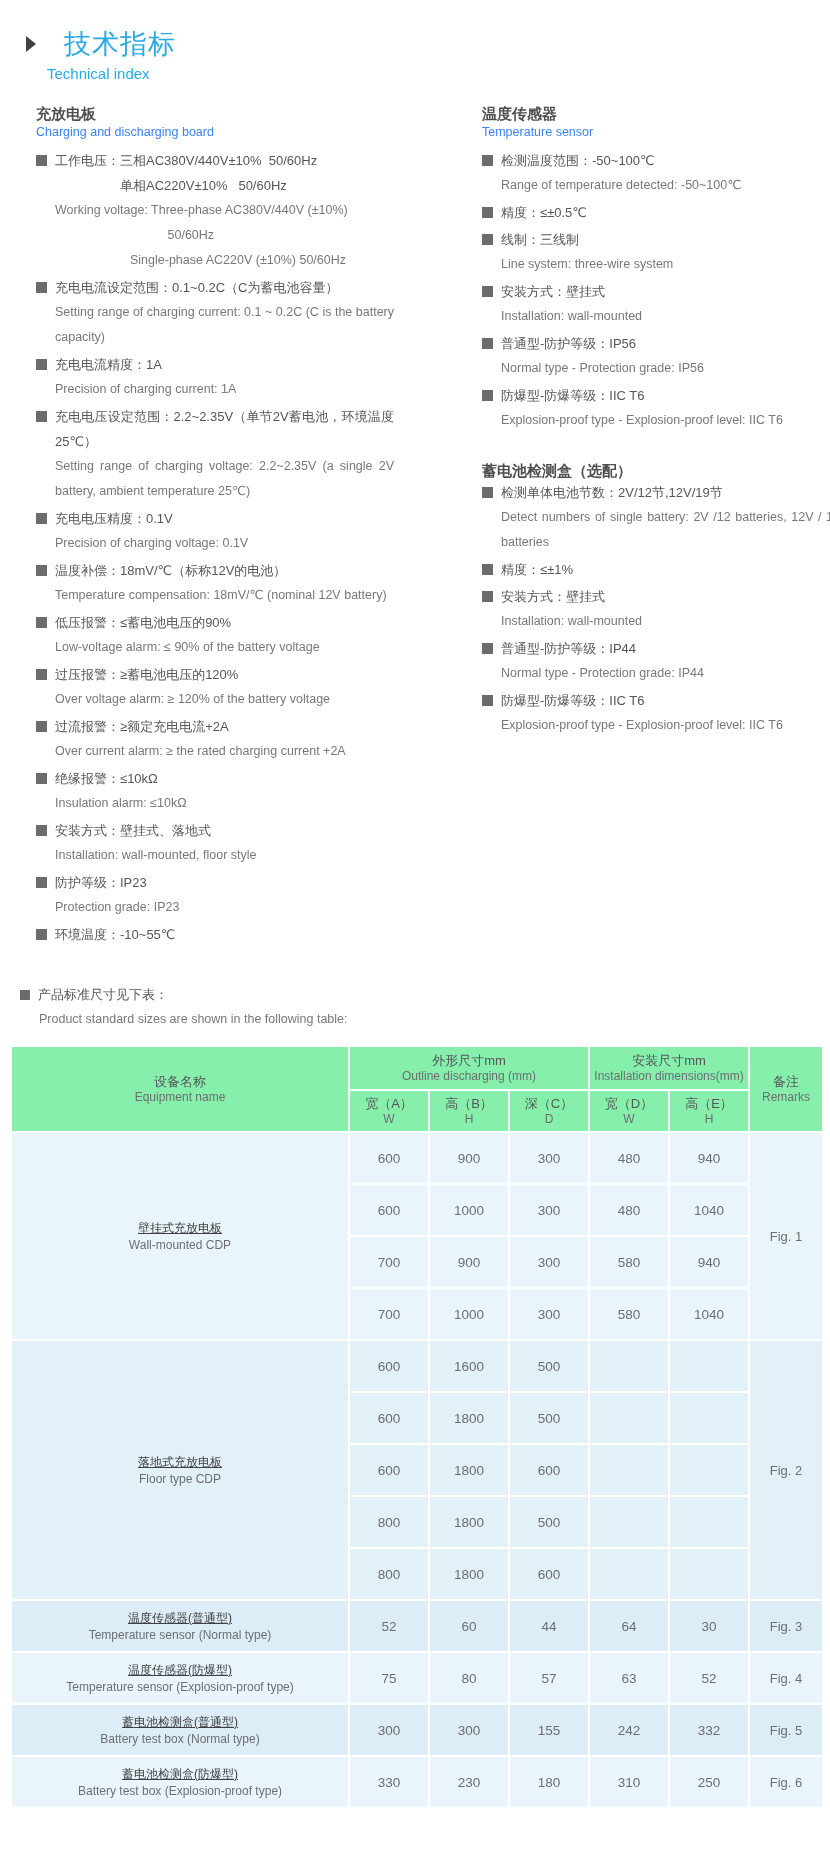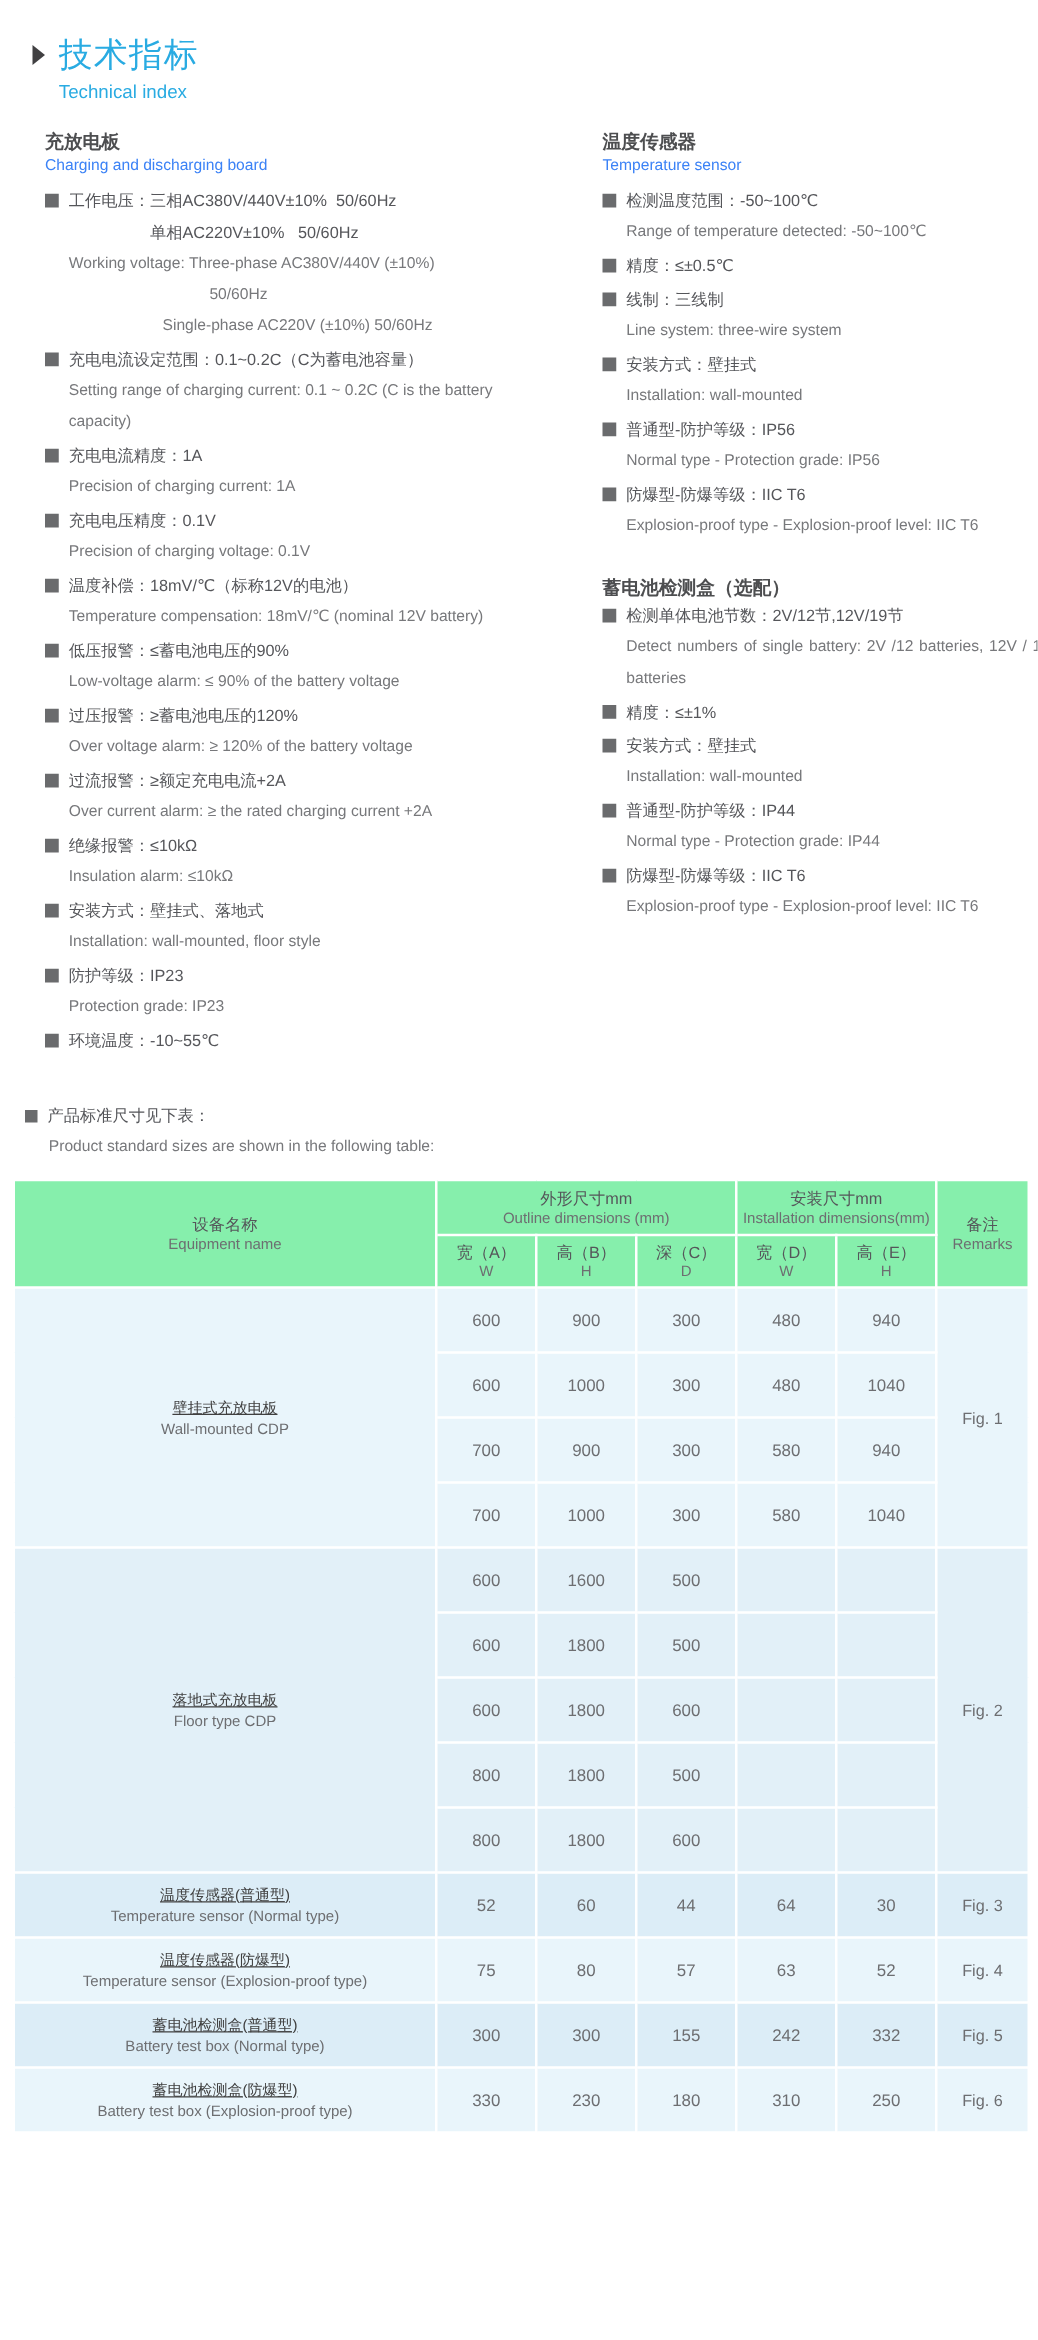--- a/index.html
+++ b/index.html
@@ -3,21 +3,21 @@
 <meta charset="utf-8">
 <style>
   html,body{margin:0;padding:0;background:#ffffff;}
   body{
     width:830px;min-height:1872px;
     font-family:"Liberation Sans","DejaVu Sans",sans-serif;
     color:#55565a;
   }
   
   .doc-header{padding:26px 0 0 26px;}
-  .title-row{display:flex;align-items:center;gap:11px;}
+  .title-row{display:flex;align-items:center;gap:28px;}
   .tri{width:0;height:0;border-left:10px solid #414042;border-top:8px solid transparent;border-bottom:8px solid transparent;}
   h1.page-title{font-size:27px;font-weight:normal;color:#29abe2;margin:0;letter-spacing:1px;}
   .page-subtitle{color:#29abe2;font-size:15px;margin:3px 0 0 21px;}
   
   .columns{display:flex;gap:88px;padding:22px 18px 0 36px;}
   .spec-col{width:358px;flex:none;}
   .spec-section + .spec-section{margin-top:28px;}
   .sec-zh{font-size:15px;font-weight:bold;color:#4d4e50;margin:0;line-height:19px;}
   .sec-en{font-size:12.5px;color:#3b82f6;margin:0 0 7px;line-height:18px;}
   .spec-item{margin-bottom:2px;font-size:13px;line-height:25px;}
@@ -84,20 +84,27 @@
         <div class="spec-item">
           <div class="zh-row">
             <span class="sq"></span>
             <span class="zh-text">充电电流精度：1A</span>
           </div>
           <div class="en-text">Precision of charging current: 1A</div>
         </div>
         <div class="spec-item">
           <div class="zh-row">
             <span class="sq"></span>
+            <span class="zh-text">充电电压设定范围：2.2~2.35V（单节2V蓄电池，环境温度25℃）</span>
+          </div>
+          <div class="en-text">Setting range of charging voltage: 2.2~2.35V (a single 2V battery, ambient temperature 25℃)</div>
+        </div>
+        <div class="spec-item">
+          <div class="zh-row">
+            <span class="sq"></span>
             <span class="zh-text">充电电压精度：0.1V</span>
           </div>
           <div class="en-text">Precision of charging voltage: 0.1V</div>
         </div>
         <div class="spec-item">
           <div class="zh-row">
             <span class="sq"></span>
             <span class="zh-text">温度补偿：18mV/℃（标称12V的电池）</span>
           </div>
           <div class="en-text">Temperature compensation: 18mV/℃ (nominal 12V battery)</div>
@@ -257,21 +264,21 @@
     <col style="width:74px">
   </colgroup>
   <thead>
     <tr class="h1">
       <th rowspan="2">
         <div class="th-zh">设备名称</div>
         <div class="th-en">Equipment name</div>
       </th>
       <th colspan="3">
         <div class="th-zh">外形尺寸mm</div>
-        <div class="th-en">Outline dimensions  (mm)</div>
+        <div class="th-en">Outline discharging  (mm)</div>
       </th>
       <th colspan="2">
         <div class="th-zh">安装尺寸mm</div>
         <div class="th-en">Installation dimensions(mm)</div>
       </th>
       <th rowspan="2">
         <div class="th-zh">备注</div>
         <div class="th-en">Remarks</div>
       </th>
     </tr>

